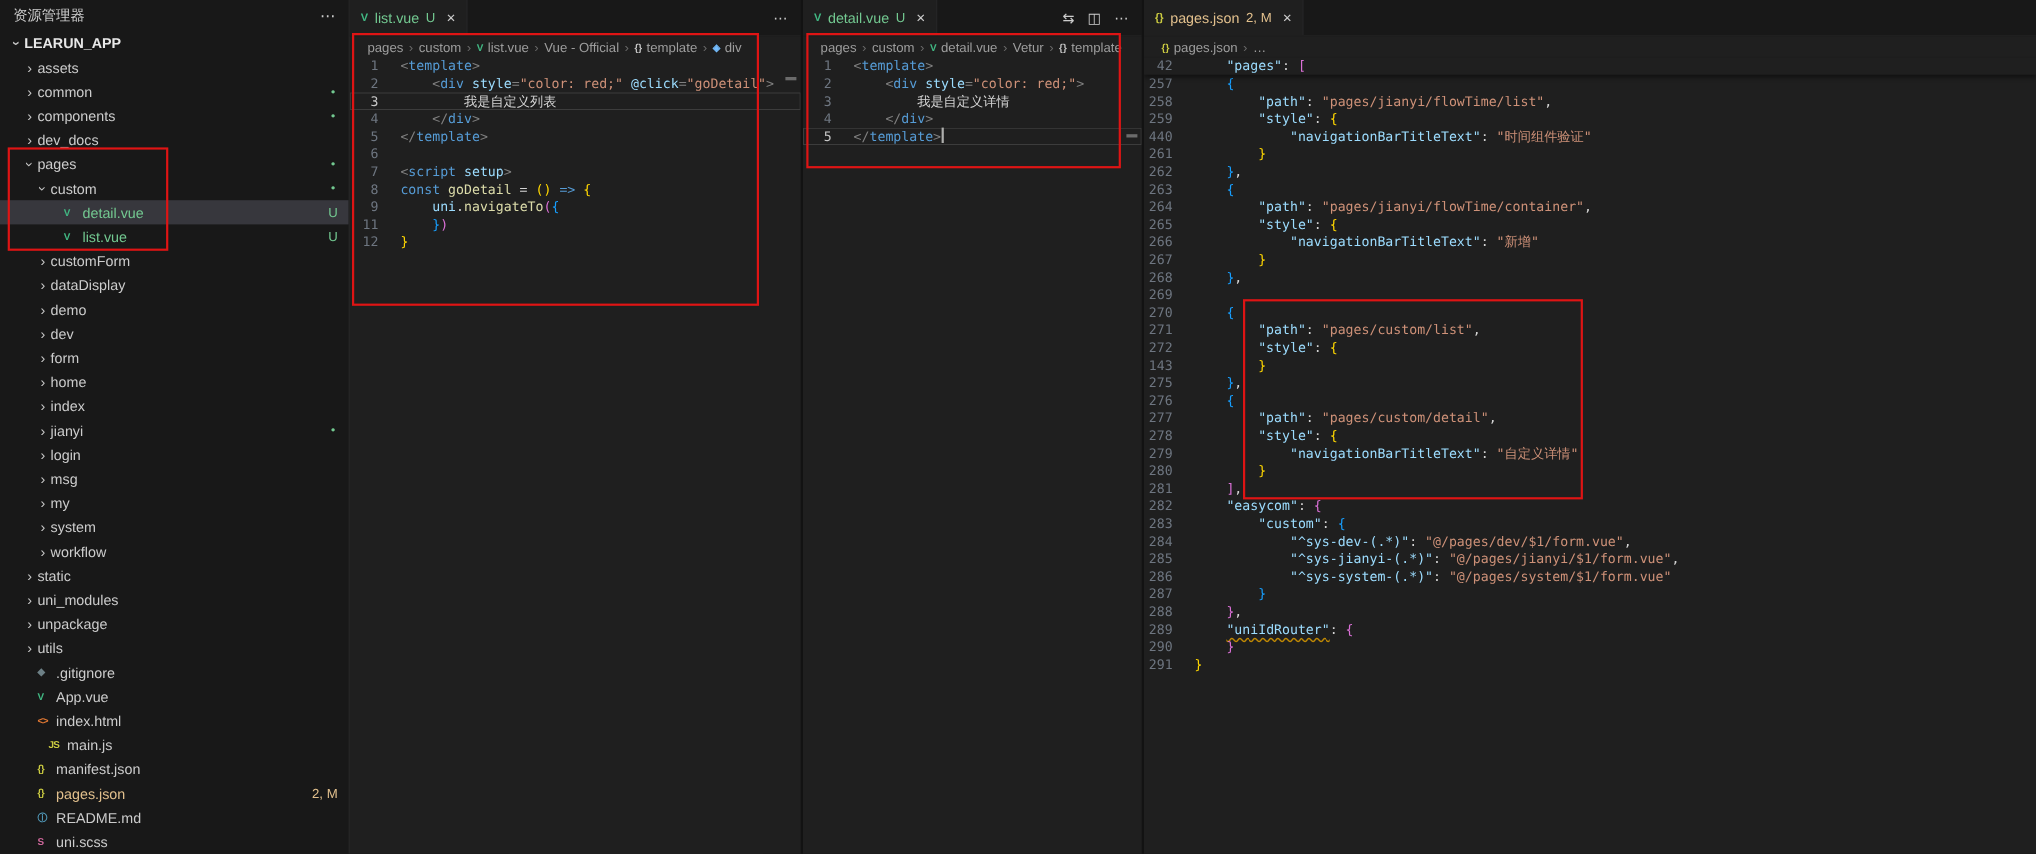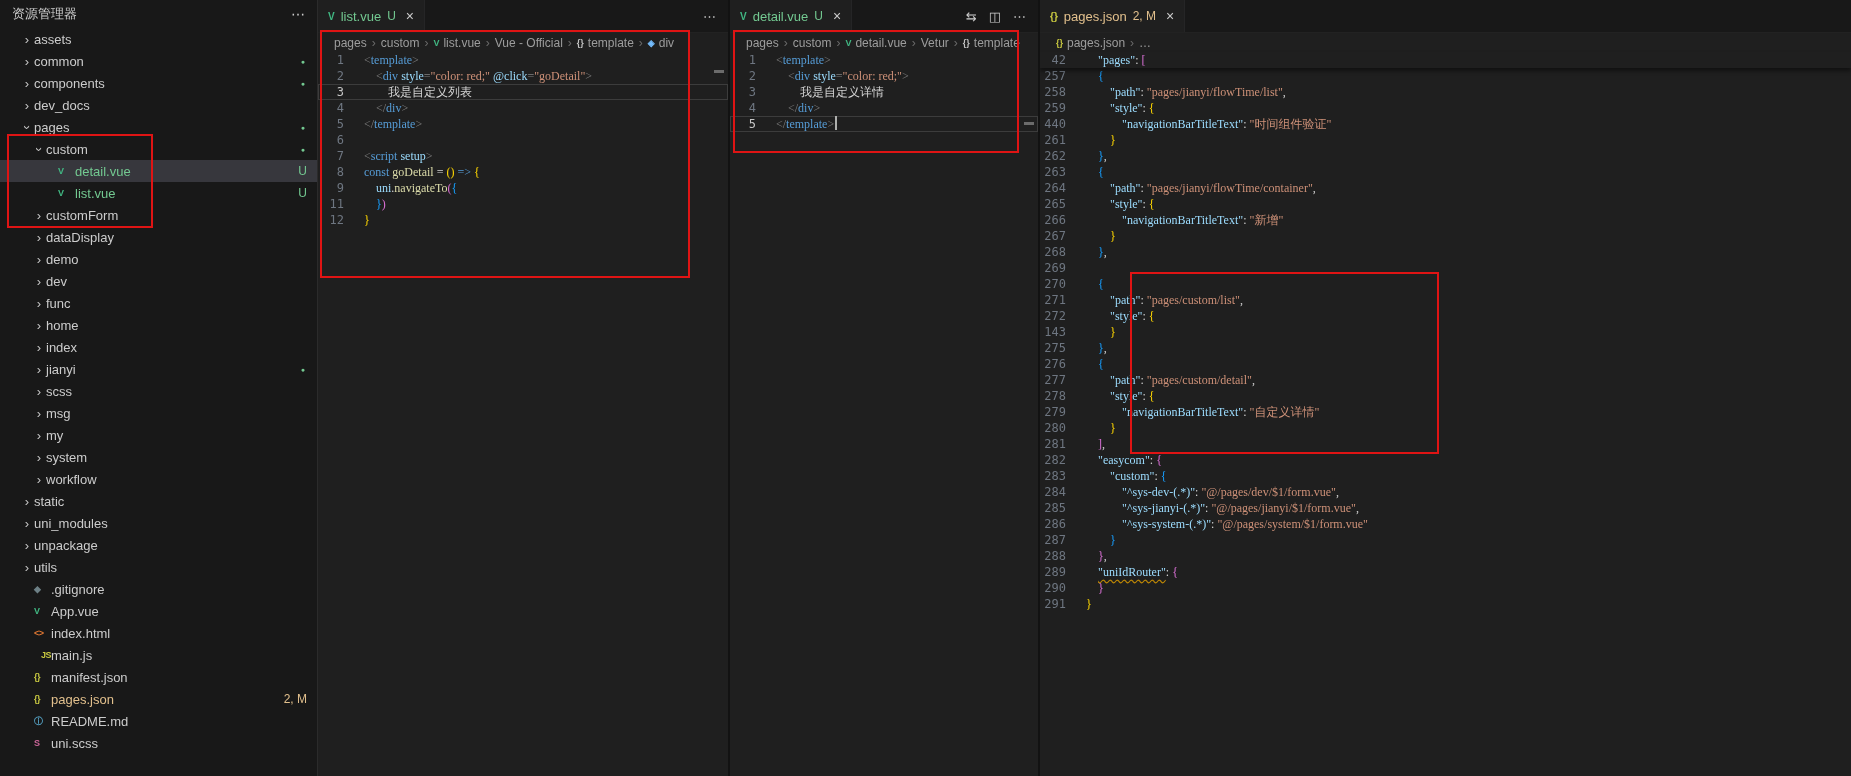--- a/index.html
+++ b/index.html
@@ -51,21 +51,21 @@
   .bitem { display:inline-flex; align-items:center; gap:4px; cursor:pointer; }
   .bsep { color:#6a6a6a; margin:0 5px; font-size:12px; }
   .bicon { font-size:9px; font-weight:700; }
 
   .editor { position:relative; font-family:"DejaVu Sans Mono", monospace;
             font-size:12px; line-height:16px; }
   .code-line { display:flex; height:16px; white-space:pre; }
   .code-line.cur-line { box-shadow:inset 0 0 0 1px #3c3c3c; }
   .code-line.cur-line .ln { color:#c6c6c6; }
   .ln { width:46px; padding-right:20px; flex:none; text-align:right; color:#6e7681; }
-  .lc { white-space:pre;font-family:Liberation Serif, serif; }
+  .lc { white-space:pre; }
   .sticky { background:#1f1f1f; box-shadow:0 3px 4px rgba(0,0,0,0.45); position:relative; z-index:2; }
 
   .tk-p { color:#808080; }
   .tk-t { color:#569cd6; }
   .tk-a { color:#9cdcfe; }
   .tk-s { color:#ce9178; }
   .tk-f { color:#d4d4d4; }
   .tk-fn { color:#dcdcaa; }
   .tk-k { color:#569cd6; }
   .tk-b1 { color:#ffd700; }
@@ -82,20 +82,24 @@
 </head>
 <body>
 
 <div class="app">
 
   <aside class="sidebar">
     <div class="sb-header">
       <span>资源管理器</span>
       <span class="sb-more">⋯</span>
     </div>
+    <div class="root-row">
+      <span class="chev open">›</span>
+      <span>LEARUN_APP</span>
+    </div>
     <div class="tree" id="tree">
         <div class="row" style="padding-left: 20px;">
           <span class="chev">›</span>
           <span class="rlabel">assets</span>
           <span class="rspacer"></span>
         </div>
         <div class="row" style="padding-left: 20px;">
           <span class="chev">›</span>
           <span class="rlabel">common</span>
           <span class="rspacer"></span>
@@ -151,42 +155,42 @@
           <span class="rlabel">demo</span>
           <span class="rspacer"></span>
         </div>
         <div class="row" style="padding-left: 32px;">
           <span class="chev">›</span>
           <span class="rlabel">dev</span>
           <span class="rspacer"></span>
         </div>
         <div class="row" style="padding-left: 32px;">
           <span class="chev">›</span>
-          <span class="rlabel">func</span>
+          <span class="rlabel">form</span>
           <span class="rspacer"></span>
         </div>
         <div class="row" style="padding-left: 32px;">
           <span class="chev">›</span>
           <span class="rlabel">home</span>
           <span class="rspacer"></span>
         </div>
         <div class="row" style="padding-left: 32px;">
           <span class="chev">›</span>
           <span class="rlabel">index</span>
           <span class="rspacer"></span>
         </div>
         <div class="row" style="padding-left: 32px;">
           <span class="chev">›</span>
           <span class="rlabel">jianyi</span>
           <span class="rspacer"></span>
           <span class="rdot">●</span>
         </div>
         <div class="row" style="padding-left: 32px;">
           <span class="chev">›</span>
-          <span class="rlabel">scss</span>
+          <span class="rlabel">login</span>
           <span class="rspacer"></span>
         </div>
         <div class="row" style="padding-left: 32px;">
           <span class="chev">›</span>
           <span class="rlabel">msg</span>
           <span class="rspacer"></span>
         </div>
         <div class="row" style="padding-left: 32px;">
           <span class="chev">›</span>
           <span class="rlabel">my</span>
@@ -230,21 +234,21 @@
         <div class="row" style="padding-left: 34px;">
           <span class="ficon2" style="color: rgb(65, 184, 131);">V</span>
           <span class="rlabel">App.vue</span>
           <span class="rspacer"></span>
         </div>
         <div class="row" style="padding-left: 34px;">
           <span class="ficon2" style="color: rgb(227, 121, 51);">&lt;&gt;</span>
           <span class="rlabel">index.html</span>
           <span class="rspacer"></span>
         </div>
-        <div class="row" style="padding-left: 34px; text-align: right;">
+        <div class="row" style="padding-left: 44px;">
           <span class="ficon2" style="color: rgb(203, 203, 65);">JS</span>
           <span class="rlabel">main.js</span>
           <span class="rspacer"></span>
         </div>
         <div class="row" style="padding-left: 34px;">
           <span class="ficon2" style="color: rgb(203, 203, 65);">{}</span>
           <span class="rlabel">manifest.json</span>
           <span class="rspacer"></span>
         </div>
         <div class="row" style="padding-left: 34px;">

